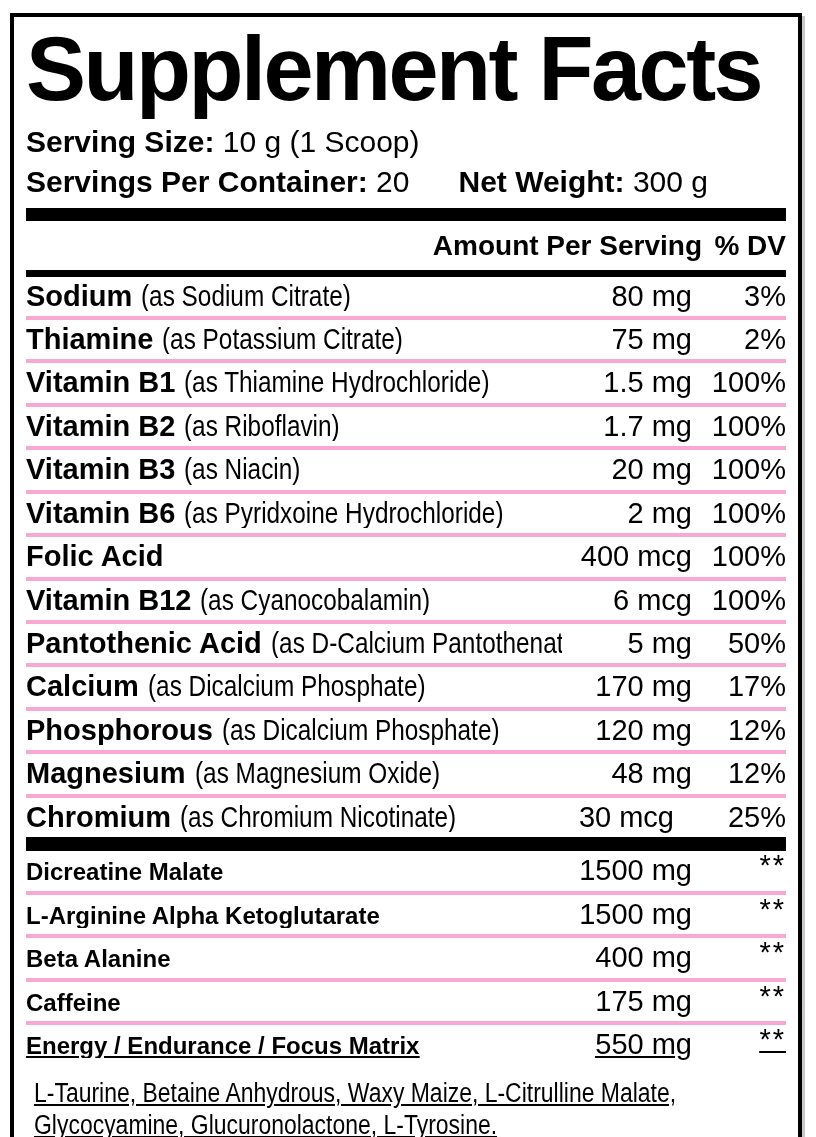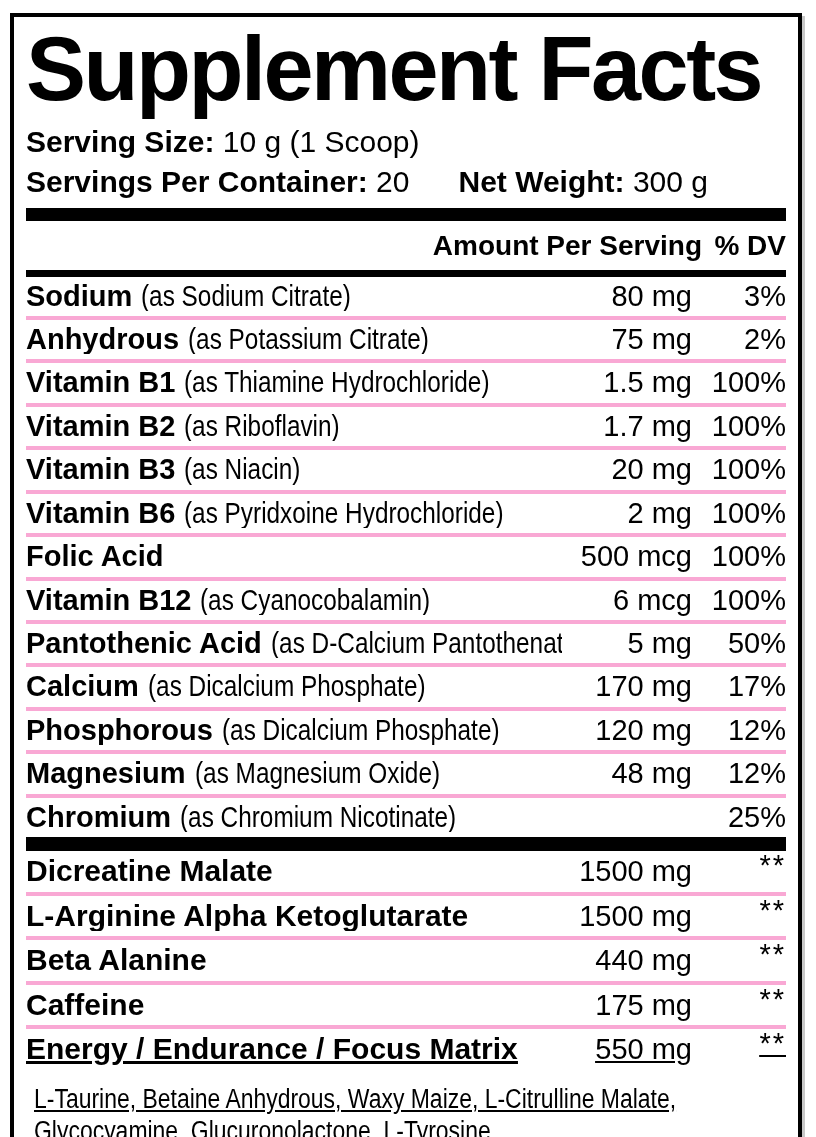--- a/index.html
+++ b/index.html
@@ -49,21 +49,21 @@
   .sec1 .row:last-child{border-bottom:none;gap:18px;}
   .row .nm{flex:1;white-space:nowrap;overflow:hidden;}
   .row .nm b{font-weight:bold;}
   .cond{
     display:inline-block;transform:scaleX(.84);transform-origin:0 60%;
     margin-left:9px;white-space:nowrap;
   }
   .cond:empty{display:none;margin-left:0;}
   .row .amt{width:130px;text-align:right;white-space:nowrap;}
   .row .dv{width:94px;text-align:right;white-space:nowrap;}
-  .brow .nm{font-size:30px;}
+  .brow .nm{font-size:24px;}
   .star{align-self:flex-start;position:relative;top:-5px;letter-spacing:2px;font-size:29px;}
   .matrix-block{border-bottom:none;padding-bottom:19px;text-decoration:underline;}
   .subing{font-size:27px;line-height:1.18;padding:0 0 8px 8px;}
   .subing .condline{
     display:block;transform:scaleX(.85);transform-origin:0 0;white-space:nowrap;
   }
   .footnote{font-size:31px;padding:8px 0 10px 0;}
 </style>
 </head>
 <body>
@@ -99,21 +99,21 @@
 
     <div class="bar bar-med"></div>
 
     <div class="sec1">
       <div class="row">
         <span class="nm"><b>Sodium</b><span class="cond">(as Sodium Citrate)</span></span>
         <span class="amt">80 mg</span>
         <span class="dv">3%</span>
       </div>
       <div class="row">
-        <span class="nm"><b>Anhydrous</b><span class="cond">(as Potassium Citrate)</span></span>
+        <span class="nm"><b>Thiamine</b><span class="cond">(as Potassium Citrate)</span></span>
         <span class="amt">75 mg</span>
         <span class="dv">2%</span>
       </div>
       <div class="row">
         <span class="nm"><b>Vitamin B1</b><span class="cond">(as Thiamine Hydrochloride)</span></span>
         <span class="amt">1.5 mg</span>
         <span class="dv">100%</span>
       </div>
       <div class="row">
         <span class="nm"><b>Vitamin B2</b><span class="cond">(as Riboflavin)</span></span>
@@ -125,21 +125,21 @@
         <span class="amt">20 mg</span>
         <span class="dv">100%</span>
       </div>
       <div class="row">
         <span class="nm"><b>Vitamin B6</b><span class="cond">(as Pyridxoine Hydrochloride)</span></span>
         <span class="amt">2 mg</span>
         <span class="dv">100%</span>
       </div>
       <div class="row">
         <span class="nm"><b>Folic Acid</b></span>
-        <span class="amt">500 mcg</span>
+        <span class="amt">400 mcg</span>
         <span class="dv">100%</span>
       </div>
       <div class="row">
         <span class="nm"><b>Vitamin B12</b><span class="cond">(as Cyanocobalamin)</span></span>
         <span class="amt">6 mcg</span>
         <span class="dv">100%</span>
       </div>
       <div class="row">
         <span class="nm"><b>Pantothenic Acid</b><span class="cond">(as D-Calcium Pantothenate)</span></span>
         <span class="amt">5 mg</span>
@@ -155,40 +155,41 @@
         <span class="amt">120 mg</span>
         <span class="dv">12%</span>
       </div>
       <div class="row">
         <span class="nm"><b>Magnesium</b><span class="cond">(as Magnesium Oxide)</span></span>
         <span class="amt">48 mg</span>
         <span class="dv">12%</span>
       </div>
       <div class="row">
         <span class="nm"><b>Chromium</b><span class="cond">(as Chromium Nicotinate)</span></span>
+        <span class="amt">30 mcg</span>
         <span class="dv">25%</span>
       </div>
     </div>
 
     <div class="bar bar-thick2"></div>
 
     <div class="sec2">
       <div class="row brow">
         <span class="nm"><b>Dicreatine Malate</b></span>
         <span class="amt">1500 mg</span>
         <span class="dv star">**</span>
       </div>
       <div class="row brow">
         <span class="nm"><b>L-Arginine Alpha Ketoglutarate</b></span>
         <span class="amt">1500 mg</span>
         <span class="dv star">**</span>
       </div>
       <div class="row brow">
         <span class="nm"><b>Beta Alanine</b></span>
-        <span class="amt">440 mg</span>
+        <span class="amt">400 mg</span>
         <span class="dv star">**</span>
       </div>
       <div class="row brow">
         <span class="nm"><b>Caffeine</b></span>
         <span class="amt">175 mg</span>
         <span class="dv star">**</span>
       </div>
 
       <div class="matrix-block">
         <div class="row brow matrix-block">

